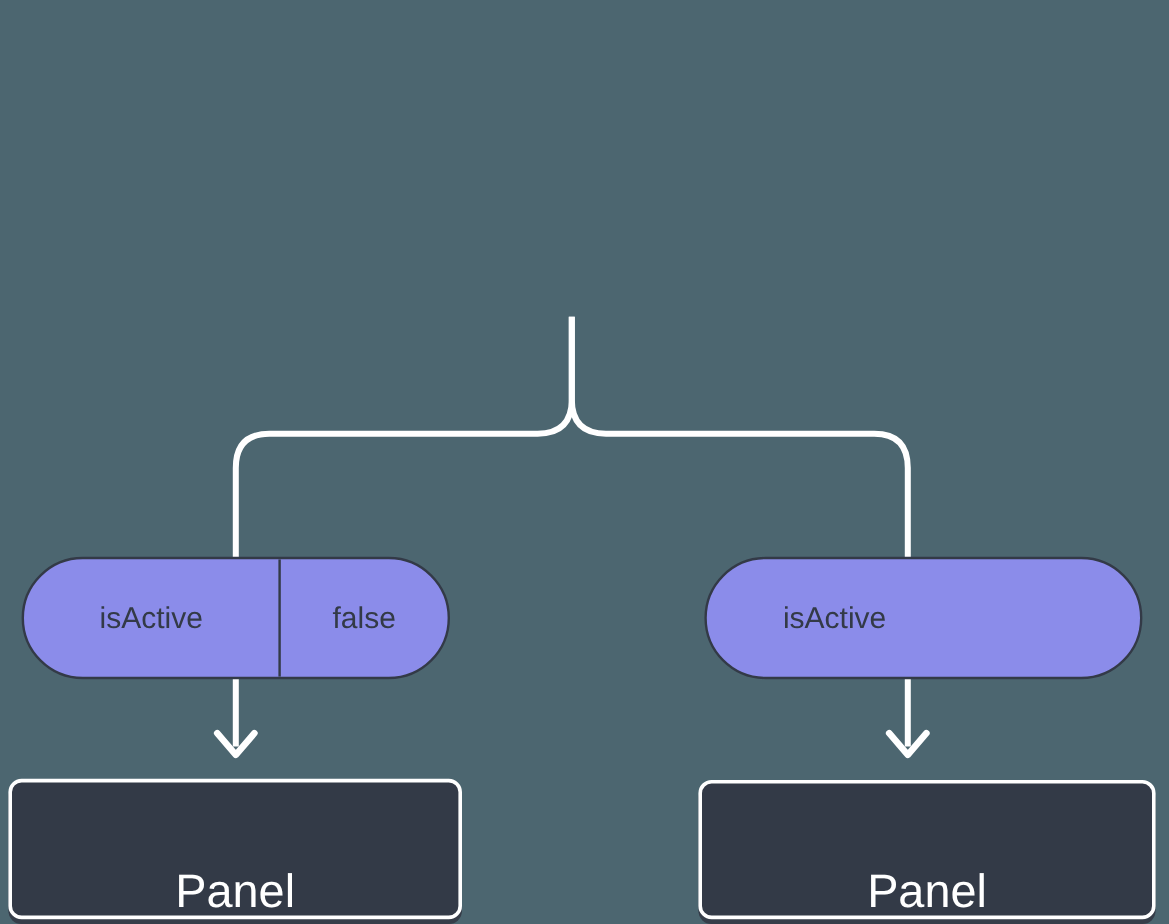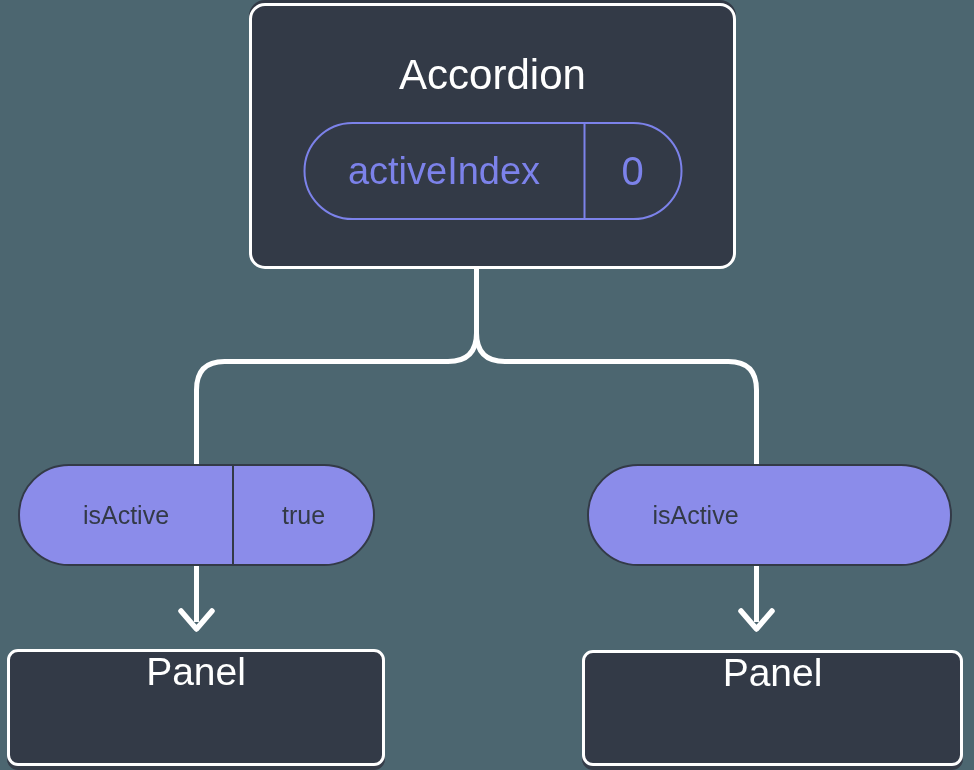--- a/index.html
+++ b/index.html
@@ -112,21 +112,21 @@
     flex: 1 1 auto;
   }
   .prop-pill-left { left: 18px; top: 464px; width: 357px; }
   .prop-pill-left .pill-name { flex: 0 0 212px; }
   .prop-pill-right { left: 587px; top: 464px; width: 365px; }
   .prop-pill-right .pill-name { flex: 0 0 213px; }
   .panel-node {
     border-radius: 11px;
     box-shadow: 0 4px 0 #363d49;
     display: flex;
-    align-items: flex-start;
+    align-items: flex-end;
     justify-content: center;
   }
   .panel-node .node-title {
     position: static;
     font-size: 39px;
     line-height: 1;
   }
   .panel-node-left  { left: 7px;   top: 649px; width: 378px; height: 117px; }
   .panel-node-right { left: 582px; top: 650px; width: 381px; height: 116px; }
 </style>
@@ -135,31 +135,24 @@
 
 <div class="canvas">
 
   <svg class="connector-svg" viewBox="0 0 974 770" xmlns="http://www.w3.org/2000/svg">
     <path d="M 476.5 264 L 476.5 333 Q 476.5 361.5 448 361.5 L 224.5 361.5 Q 196.5 361.5 196.5 390 L 196.5 622"></path>
     <path d="M 476.5 264 L 476.5 333 Q 476.5 361.5 505 361.5 L 728.5 361.5 Q 756.5 361.5 756.5 390 L 756.5 622"></path>
     <path class="chevron" d="M 181 611 L 196.5 629 L 212 611"></path>
     <path class="chevron" d="M 741 611 L 756.5 629 L 772 611"></path>
   </svg>
 
-  <div class="node accordion-node">
-    <div class="node-title">Accordion</div>
-    <div class="state-pill">
-      <div class="pill-name">activeIndex</div>
-      <div class="pill-value">0</div>
-    </div>
-  </div>
 
   <div class="prop-pill prop-pill-left">
     <div class="pill-name">isActive</div>
-    <div class="pill-value">true</div>
+    <div class="pill-value">false</div>
   </div>
 
   <div class="prop-pill prop-pill-right">
     <div class="pill-name">isActive</div>
   </div>
 
   <div class="node panel-node panel-node-left">
     <div class="node-title">Panel</div>
   </div>
 

